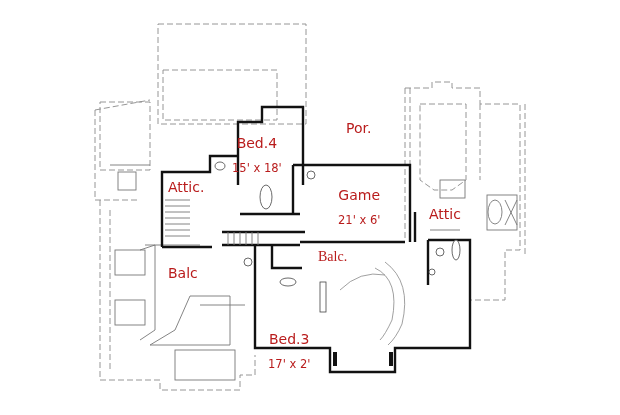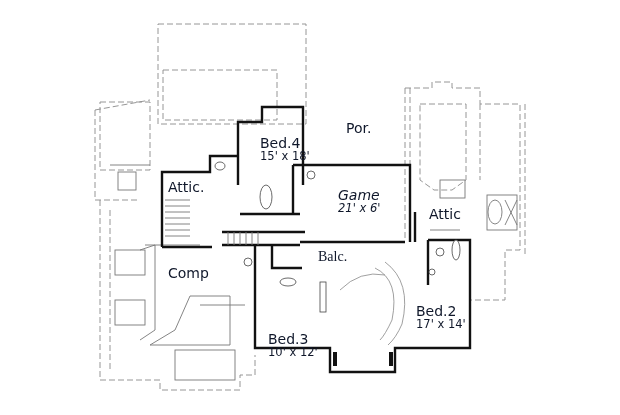--- a/index.html
+++ b/index.html
@@ -1,20 +1,20 @@
 <!DOCTYPE html>
 <html><head>
   <meta charset="utf-8">
   <style>
     html, body { margin: 0; padding: 0; background: #ffffff; }
     body { width: 620px; height: 415px; overflow: hidden; position: relative; font-family: "DejaVu Sans", sans-serif; }
     .plan { position: absolute; left: 0; top: 0; width: 620px; height: 415px; }
-    .lbl { position: absolute; color: #0f172a; text-align: left; white-space: nowrap; line-height: 1; }
+    .lbl { position: absolute; color: #b91c1c; text-align: center; white-space: nowrap; line-height: 1; }
     .lbl .name { font-size: 14px; display: block; }
-    .lbl .dim { font-size: 11.5px; display: block; margin-top: 1px; }
+    .lbl .dim { font-size: 11.5px; display: block; margin-top: 13px; }
     svg .ghost { fill: none; stroke: #8a8a8a; stroke-width: 0.9; stroke-dasharray: 6 3; }
     svg .thin { fill: none; stroke: #777; stroke-width: 0.9; }
     svg .wall { fill: none; stroke: #111; stroke-width: 2.4; }
     svg .wallf { fill: #111; }
     svg .fix { fill: #fff; stroke: #444; stroke-width: 0.8; }
     svg .dbl { fill: none; stroke: #888; stroke-width: 0.8; }
   </style>
 </head>
 <body>
 
@@ -106,41 +106,37 @@
     <g>
       <rect class="wallf" x="333" y="352" width="4" height="14"></rect>
       <rect class="wallf" x="389" y="352" width="4" height="14"></rect>
     </g>
   </svg>
 
   
   <div class="lbl" style="left:346px; top:121px;">
     <span class="name">Por.</span>
   </div>
-  <div class="lbl" style="left:260px; top:136px;">
+  <div class="lbl" style="left:232px; top:136px;">
     <span class="name">Bed.4</span>
     <span class="dim">15' x 18'</span>
   </div>
   <div class="lbl" style="left:168px; top:180px;">
     <span class="name">Attic.</span>
   </div>
-  <div class="lbl" style="left:338px; top:188px;font-style:italic;">
+  <div class="lbl" style="left:338px; top:188px;">
     <span class="name">Game</span>
     <span class="dim">21' x 6'</span>
   </div>
   <div class="lbl" style="left:429px; top:207px;">
     <span class="name">Attic</span>
   </div>
   <div class="lbl" style="left:318px; top:250px;font-family:Liberation Serif, serif;">
     <span class="name">Balc.</span>
   </div>
   <div class="lbl" style="left:168px; top:266px;">
-    <span class="name">Comp</span>
+    <span class="name">Balc</span>
   </div>
   <div class="lbl" style="left:268px; top:332px;">
     <span class="name">Bed.3</span>
-    <span class="dim">10' x 12'</span>
-  </div>
-  <div class="lbl" style="left:416px; top:304px;">
-    <span class="name">Bed.2</span>
-    <span class="dim">17' x 14'</span>
+    <span class="dim">17' x 2'</span>
   </div>
 </div>
 
 </body></html>

